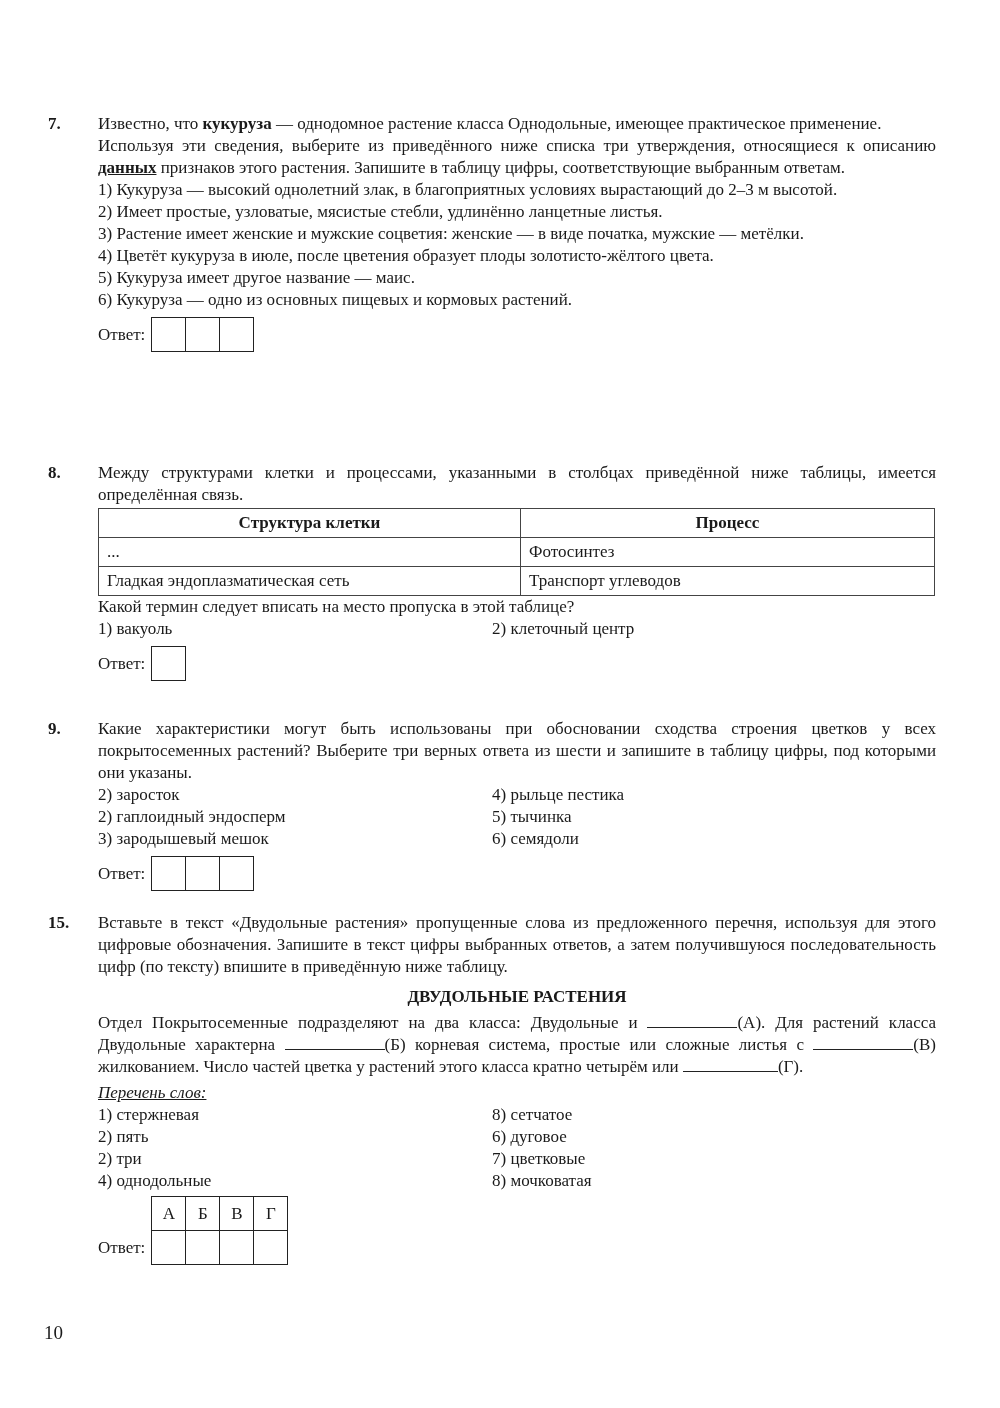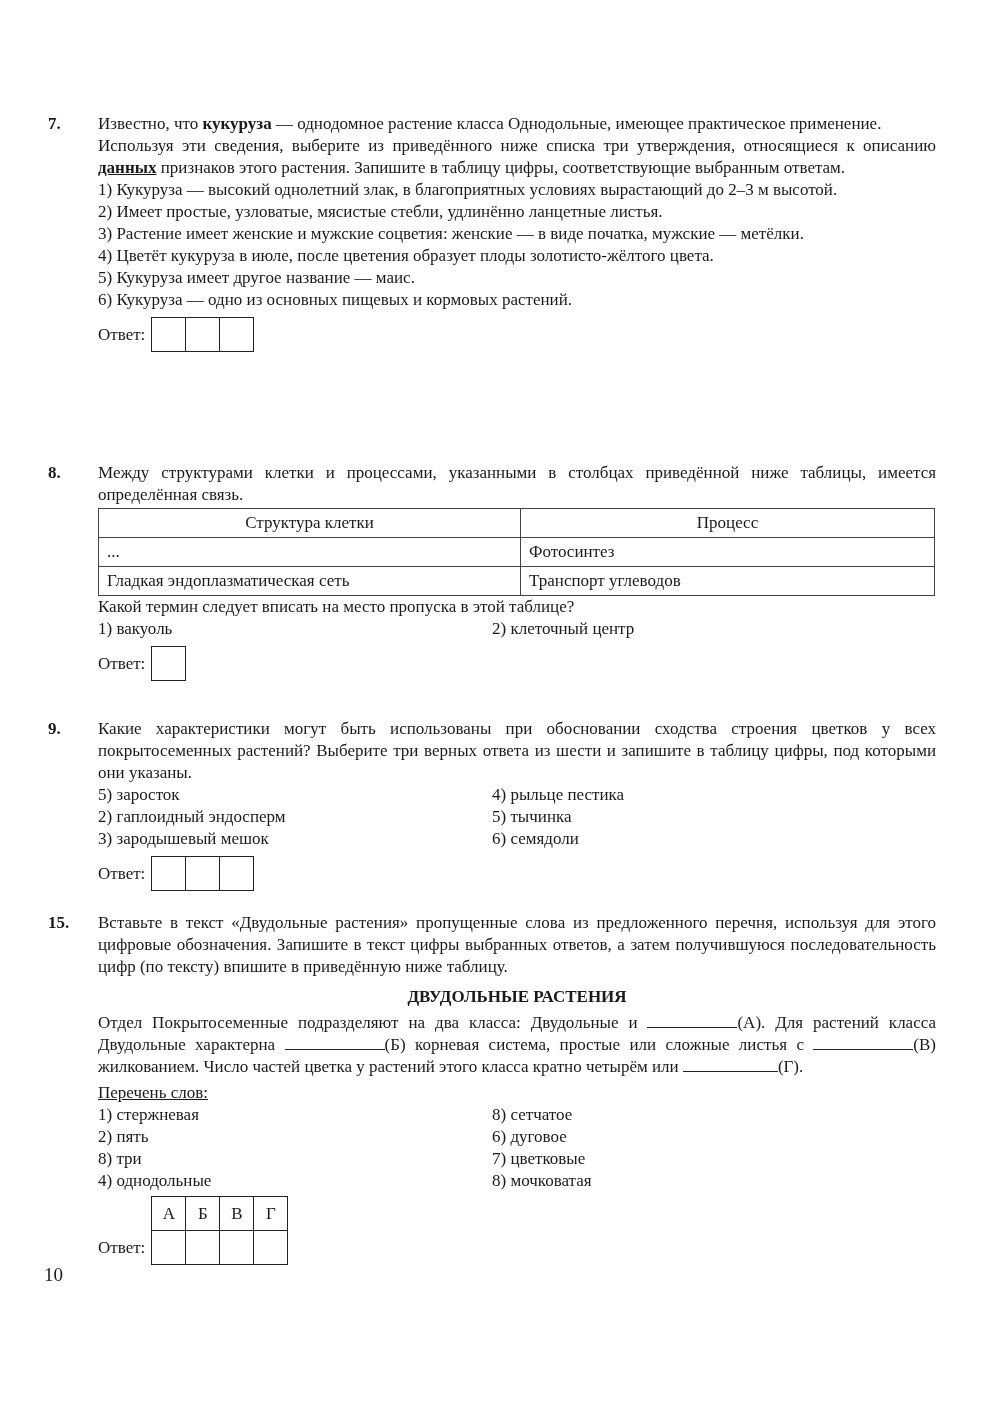--- a/index.html
+++ b/index.html
@@ -16,30 +16,30 @@
   .ul { text-decoration: underline; font-weight: bold; }
   .items { margin: 0; padding: 0; list-style: none; }
   .items li { padding-left: 30px; text-indent: -30px; }
   .answer { display: flex; align-items: center; margin-top: 6px; }
   .answer .lbl { margin-right: 6px; }
   .cells { display: flex; border: 1.5px solid #222; }
   .cell { width: 33px; height: 33px; border-left: 1.5px solid #222; }
   .cell:first-child { border-left: none; }
   table.t8 { border-collapse: collapse; width: 837px; margin: 2px 0 0 0; font-size: 17px; }
   table.t8 td, table.t8 th { border: 1.2px solid #444; padding: 3px 8px; height: 21px; text-align: left; font-weight: normal; }
-  table.t8 th { text-align: center; font-weight: normal; }
+  table.t8 th { text-align: center; font-weight: bold; }
   table.t8 .c1 { width: 405px; }
   .two { display: grid; grid-template-columns: 394px 400px; }
   .two div { padding-left: 0; }
   .center-title { text-align: center; font-weight: bold; margin: 8px 0 4px 0; }
   .blank { display: inline-block; border-bottom: 1px solid #222; height: 14px; }
   .uline { text-decoration: underline; }
   table.t10 { border-collapse: collapse; }
   table.t10 td { border: 1.5px solid #222; width: 33px; height: 33px; text-align: center; padding: 0; font-size: 17px; }
-  .page-num { position: absolute; left: 44px; top: 1264px; font-size: 19px; text-align: center; }
+  .page-num { position: absolute; left: 44px; top: 1322px; font-size: 19px; text-align: center; }
 </style>
 </head>
 <body>
 
 <div class="task" style="top:113px;">
   <div class="num">7.</div>
   <div class="body">
     <p class="p"><span>Известно, что </span><b>кукуруза</b><span> — однодомное растение класса Однодольные, имеющее практическое применение.</span></p>
     <p class="p"><span>Используя эти сведения, выберите из приведённого ниже списка три утверждения, относящиеся к описанию </span><span class="ul">данных</span><span> признаков этого растения. Запишите в таблицу цифры, соответствующие выбранным ответам.</span></p>
     <ul class="items">
@@ -93,21 +93,21 @@
       </div>
     </div>
   </div>
 </div>
 
 <div class="task" style="top:718px;">
   <div class="num">9.</div>
   <div class="body">
     <p class="p">Какие характеристики могут быть использованы при обосновании сходства строения цветков у всех покрытосеменных растений? Выберите три верных ответа из шести и запишите в таблицу цифры, под которыми они указаны.</p>
     <div class="two">
-      <div>5) заросток</div>
+      <div>2) заросток</div>
       <div>4) рыльце пестика</div>
       <div>2) гаплоидный эндосперм</div>
       <div>5) тычинка</div>
       <div>3) зародышевый мешок</div>
       <div>6) семядоли</div>
     </div>
     <div class="answer">
       <span class="lbl">Ответ:</span>
       <div class="cells">
         <div class="cell"></div>
@@ -117,27 +117,27 @@
     </div>
   </div>
 </div>
 
 <div class="task" style="top:912px;">
   <div class="num">15.</div>
   <div class="body">
     <p class="p">Вставьте в текст «Двудольные растения» пропущенные слова из предложенного перечня, используя для этого цифровые обозначения. Запишите в текст цифры выбранных ответов, а затем получившуюся последовательность цифр (по тексту) впишите в приведённую ниже таблицу.</p>
     <div class="center-title">ДВУДОЛЬНЫЕ РАСТЕНИЯ</div>
     <p class="p"><span>Отдел Покрытосеменные подразделяют на два класса: Двудольные и </span><span class="blank" style="width:90px;"></span><span>(А).</span><span> Для растений класса Двудольные характерна </span><span class="blank" style="width:100px;"></span><span>(Б) корневая система, простые или сложные листья с </span><span class="blank" style="width:100px;"></span><span>(В) жилкованием. Число частей цветка у растений этого класса кратно четырём или </span><span class="blank" style="width:95px;"></span><span>(Г).</span></p>
-    <div class="uline" style="margin-top:4px;">Перечень слов:</div>
+    <div class="uline" style="margin-top:4px;font-style:italic;">Перечень слов:</div>
     <div class="two">
       <div>1) стержневая</div>
       <div>8) сетчатое</div>
       <div>2) пять</div>
       <div>6) дуговое</div>
-      <div>8) три</div>
+      <div>2) три</div>
       <div>7) цветковые</div>
       <div>4) однодольные</div>
       <div>8) мочковатая</div>
     </div>
     <div class="answer" style="margin-top:4px;">
       <span class="lbl" style="margin-top:34px;">Ответ:</span>
       <table class="t10">
         <tbody>
             <tr>
           <td>А</td>

